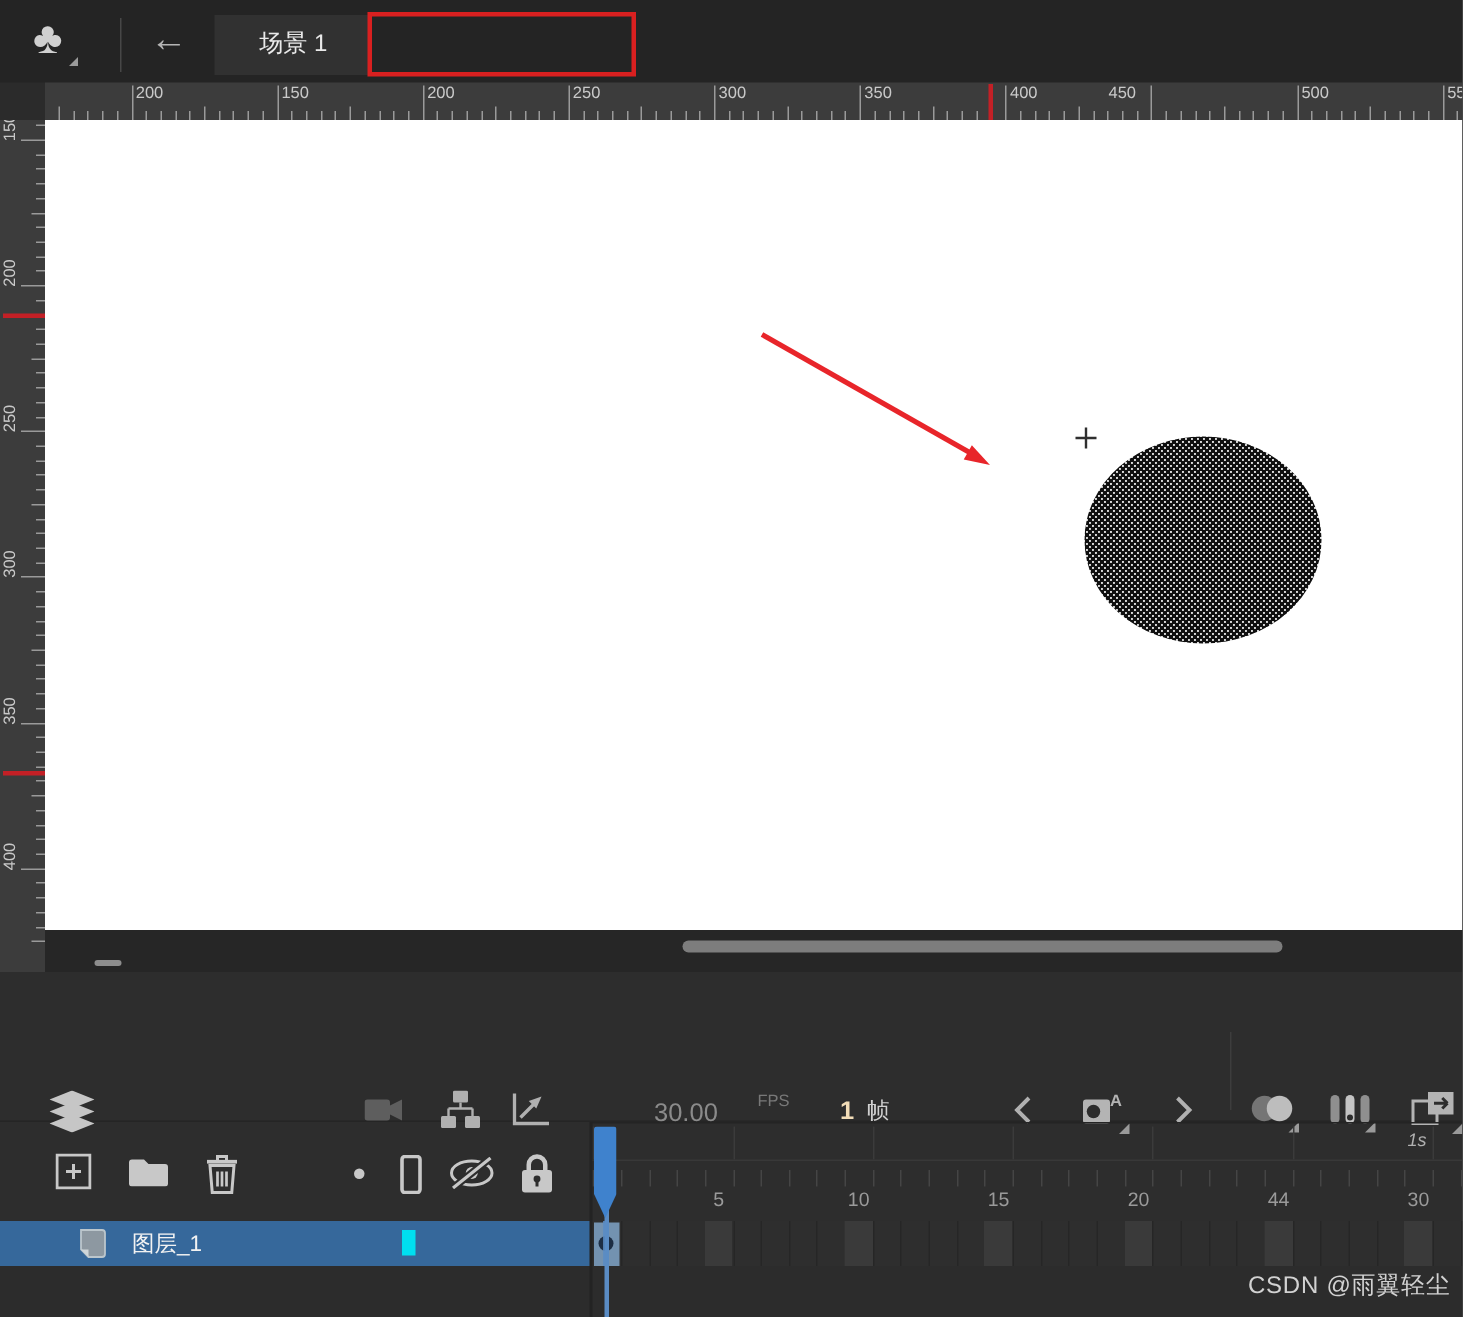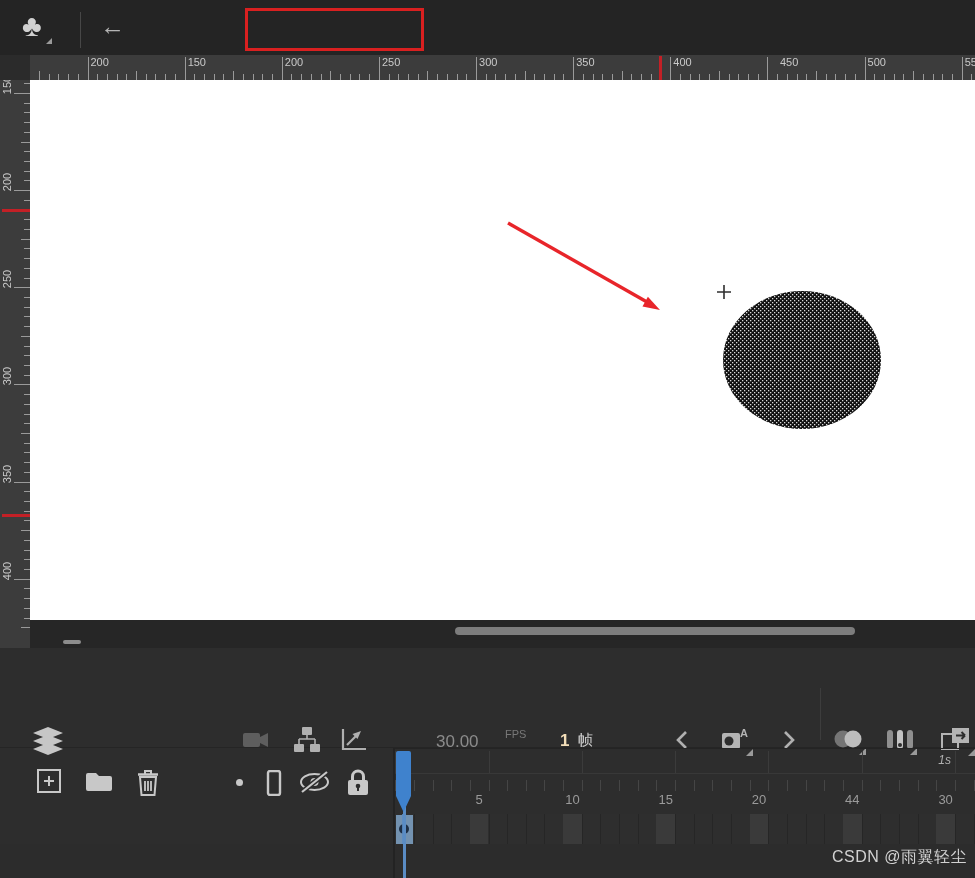--- a/index.html
+++ b/index.html
@@ -28,20 +28,21 @@
 </head>
 <body>
 
 <div class="app">
 
   <div class="hdr">
     <div class="abs" style="left:22px;top:9px;font-size:30px;color:#d0d0d0;">♣</div>
     <div class="abs" style="left:46px;top:38px;width:0;height:0;border-left:6px solid transparent;border-bottom:6px solid #9a9a9a;"></div>
     <div class="abs" style="left:80px;top:12px;width:1px;height:36px;background:#474747;"></div>
     <div class="abs" style="left:100px;top:12px;font-size:25px;color:#b5b5b5;">←</div>
+    <div class="tab-dark" style="left:143px;width:105px;">场景 1</div>
     <div class="red-annot" style="left:245px;top:8px;width:179px;height:43px;"></div>
   </div>
 
   <div class="abs" style="left:0;top:55px;width:30px;height:25px;background:#2b2b2b;"></div>
   <div class="ruler" id="top-ruler" style="left:30px;top:55px;width:945px;height:25px;">
       <div class="tick" style="position:absolute;left:8.93px;top:16px;width:1px;height:9px;"></div>
       <div class="tick" style="position:absolute;left:18.644px;top:19px;width:1px;height:6px;"></div>
       <div class="tick" style="position:absolute;left:28.357999999999997px;top:19px;width:1px;height:6px;"></div>
       <div class="tick" style="position:absolute;left:38.072px;top:19px;width:1px;height:6px;"></div>
       <div class="tick" style="position:absolute;left:47.786px;top:19px;width:1px;height:6px;"></div>
@@ -116,21 +117,21 @@
       <div class="tick" style="position:absolute;left:650.054px;top:19px;width:1px;height:6px;"></div>
       <div class="tick" style="position:absolute;left:659.768px;top:19px;width:1px;height:6px;"></div>
       <div class="tick" style="position:absolute;left:669.482px;top:19px;width:1px;height:6px;"></div>
       <div class="tick" style="position:absolute;left:679.196px;top:19px;width:1px;height:6px;"></div>
       <div class="tick" style="position:absolute;left:688.9100000000001px;top:16px;width:1px;height:9px;"></div>
       <div class="tick" style="position:absolute;left:698.624px;top:19px;width:1px;height:6px;"></div>
       <div class="tick" style="position:absolute;left:708.3380000000001px;top:19px;width:1px;height:6px;"></div>
       <div class="tick" style="position:absolute;left:718.052px;top:19px;width:1px;height:6px;"></div>
       <div class="tick" style="position:absolute;left:727.7660000000001px;top:19px;width:1px;height:6px;"></div>
       <div class="tick" style="position:absolute;left:737.48px;top:2px;width:1px;height:23px;"></div>
-      <div class="ruler-num" style="position:absolute;left:750px;top:1px;">450</div>
+      <div class="ruler-num" style="position:absolute;left:709px;top:1px;">450</div>
       <div class="tick" style="position:absolute;left:747.1940000000001px;top:19px;width:1px;height:6px;"></div>
       <div class="tick" style="position:absolute;left:756.908px;top:19px;width:1px;height:6px;"></div>
       <div class="tick" style="position:absolute;left:766.6220000000001px;top:19px;width:1px;height:6px;"></div>
       <div class="tick" style="position:absolute;left:776.336px;top:19px;width:1px;height:6px;"></div>
       <div class="tick" style="position:absolute;left:786.0500000000001px;top:16px;width:1px;height:9px;"></div>
       <div class="tick" style="position:absolute;left:795.764px;top:19px;width:1px;height:6px;"></div>
       <div class="tick" style="position:absolute;left:805.4780000000001px;top:19px;width:1px;height:6px;"></div>
       <div class="tick" style="position:absolute;left:815.192px;top:19px;width:1px;height:6px;"></div>
       <div class="tick" style="position:absolute;left:824.9060000000001px;top:19px;width:1px;height:6px;"></div>
       <div class="tick" style="position:absolute;left:834.62px;top:2px;width:1px;height:23px;"></div>
@@ -414,20 +415,30 @@
         <div class="hdr-line" style="position:absolute;left:579.6600000000001px;top:31px;width:1px;height:11px;background:#454545;"></div>
         <div class="frame-num" style="position:absolute;left:65.14px;top:43px;width:40px;">5</div>
         <div class="frame-num" style="position:absolute;left:158.44px;top:43px;width:40px;">10</div>
         <div class="frame-num" style="position:absolute;left:251.74px;top:43px;width:40px;">15</div>
         <div class="frame-num" style="position:absolute;left:345.04px;top:43px;width:40px;">20</div>
         <div class="frame-num" style="position:absolute;left:438.34000000000003px;top:43px;width:40px;">44</div>
         <div class="frame-num" style="position:absolute;left:531.64px;top:43px;width:40px;">30</div>
         <div style="position:absolute;left:527px;top:4px;width:30px;text-align:right;font-style:italic;font-size:12px;color:#b0b0b0;">1s</div>
       </div>
 
+    <div class="abs" style="left:0;top:166px;width:394px;height:30px;background:#36689b;">
+      <span class="abs tl-icon" style="left:50px;top:4px;">
+        <svg width="22" height="22" viewBox="0 0 22 22">
+          <path d="M4,2 H18 Q20,2 20,4 V18 Q20,20 18,20 H9 L4,15 Z" fill="#8d98a1" stroke="#bcc6cc" stroke-width="1.2"></path>
+          <path d="M4,15 L9,20 L9,15 Z" fill="#cfd6da"></path>
+        </svg>
+      </span>
+      <span class="abs" style="left:88px;top:6px;font-size:15px;color:#f2f2f2;">图层_1</span>
+      <span class="abs" style="left:268px;top:6px;width:9px;height:17px;background:#00dff0;"></span>
+    </div>
     <div class="abs" id="layer-frames" style="left:394px;top:166px;width:581px;height:30px;background:#2e2e2e;overflow:hidden;">
         <div class="grid-line" style="position:absolute;left:19.86px;top:0;width:1px;height:30px;"></div>
         <div class="grid-line" style="position:absolute;left:38.519999999999996px;top:0;width:1px;height:30px;"></div>
         <div class="grid-line" style="position:absolute;left:57.18000000000001px;top:0;width:1px;height:30px;"></div>
         <div class="grid-line" style="position:absolute;left:75.84px;top:0;width:1px;height:30px;"></div>
         <div class="shade-col" style="position:absolute;left:75.84px;top:0;width:18.66px;height:30px;"></div>
         <div class="grid-line" style="position:absolute;left:94.5px;top:0;width:1px;height:30px;"></div>
         <div class="grid-line" style="position:absolute;left:113.16px;top:0;width:1px;height:30px;"></div>
         <div class="grid-line" style="position:absolute;left:131.82000000000002px;top:0;width:1px;height:30px;"></div>
         <div class="grid-line" style="position:absolute;left:150.48px;top:0;width:1px;height:30px;"></div>

